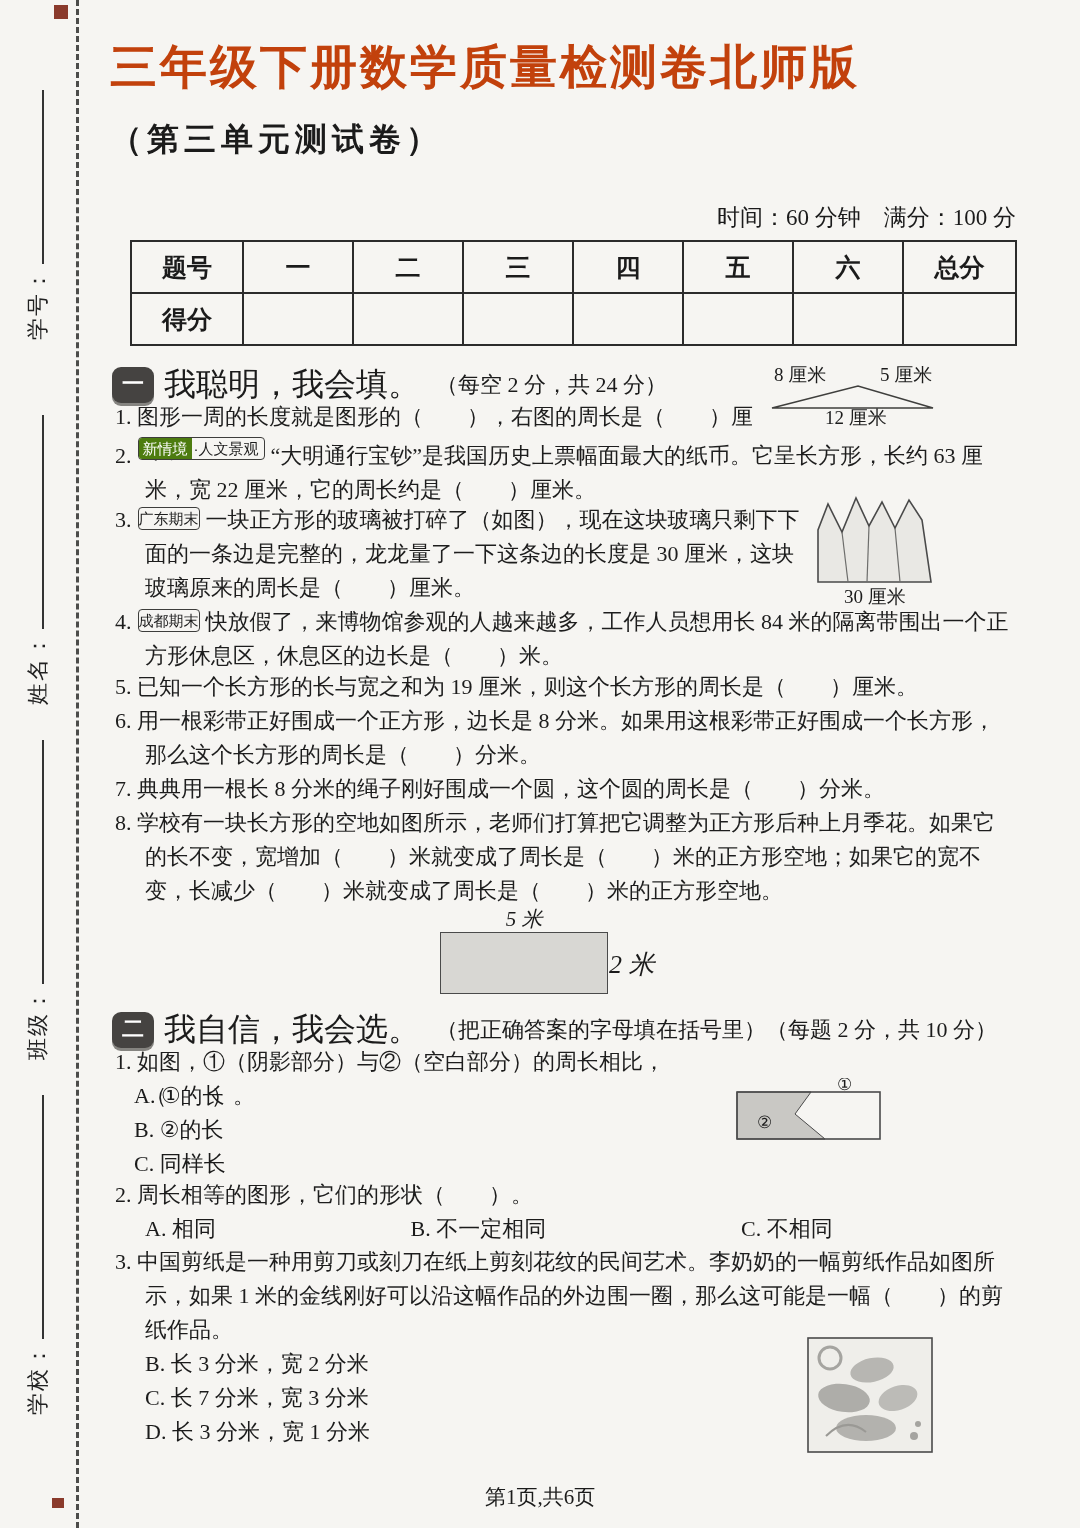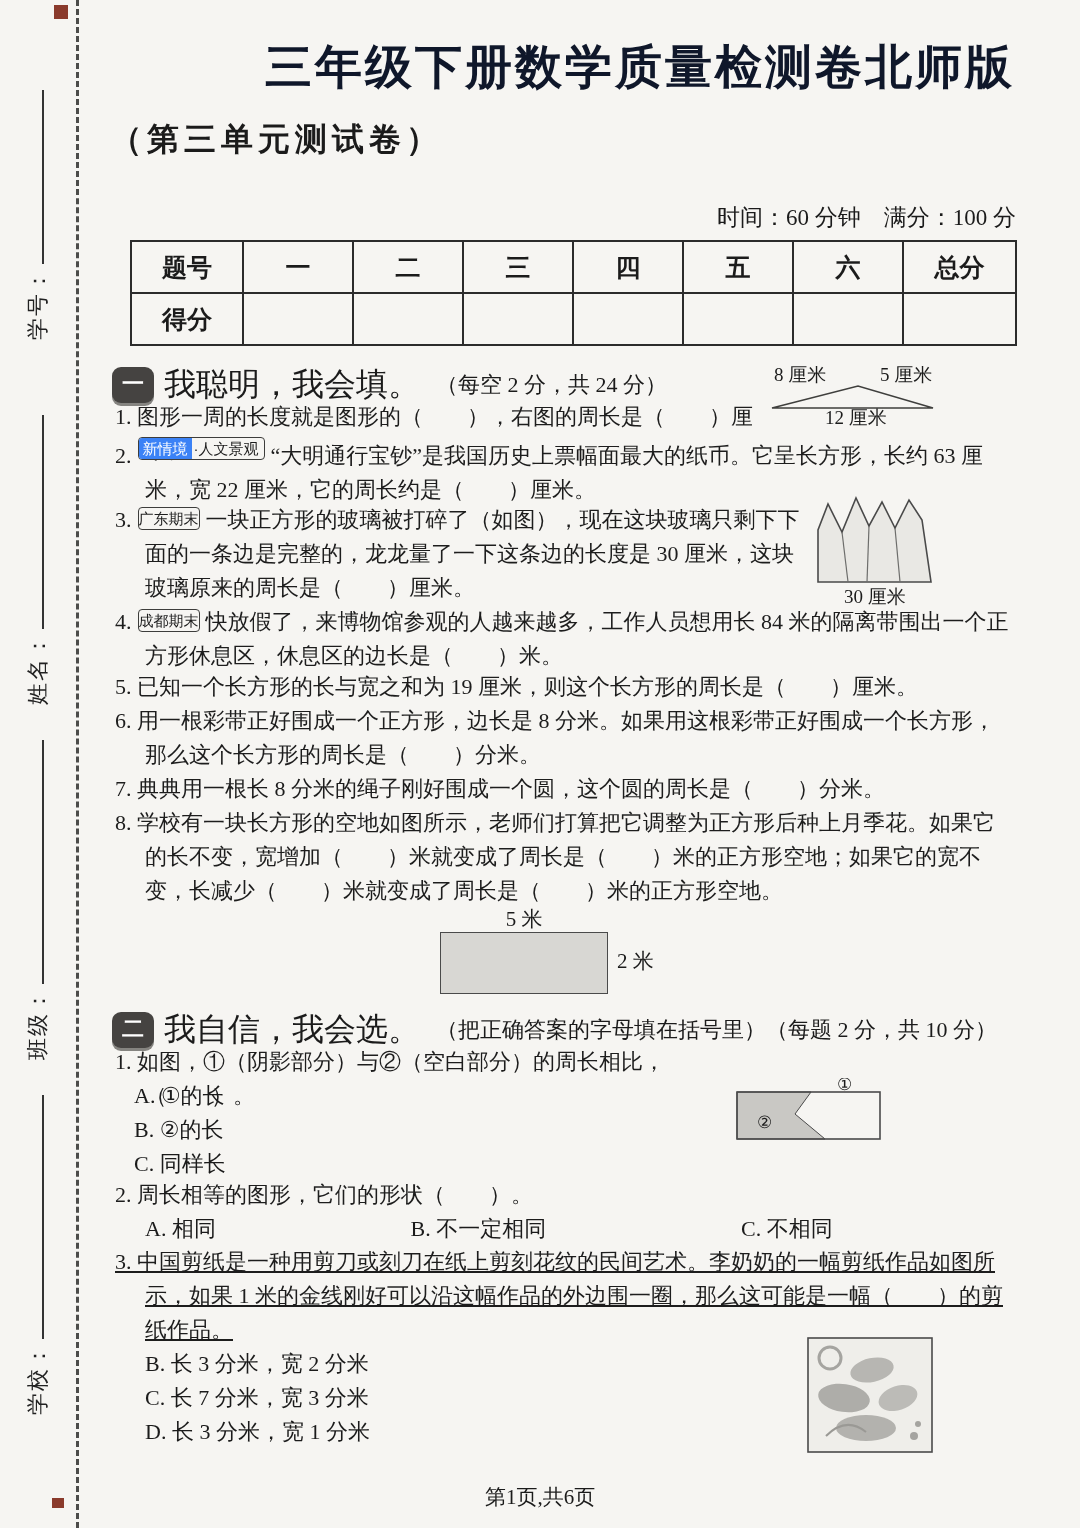--- a/index.html
+++ b/index.html
@@ -11,22 +11,22 @@
   
   .dashed-line { position:absolute; left:76px; top:0; bottom:0; width:0;
                  border-left:3px dashed #4c4c4a; }
   .mark { position:absolute; background:#8a3a2c; }
   .seal-group { position:absolute; height:36px; display:flex; align-items:center;
                 transform:rotate(-90deg); font-size:22px; color:#222; }
   .seal-label { white-space:nowrap; letter-spacing:2px; }
   .seal-line { flex:1; border-bottom:2px solid #333; height:12px; margin-left:4px; }
 
   
-  .title { position:absolute; left:110px; width:905px; top:36px; text-align:right;
-           font-size:47px; font-weight:900; letter-spacing:3px; color:#0f172a; }
+  .title { position:absolute; left:110px; width:905px; top:36px; text-align:left;
+           font-size:47px; font-weight:900; letter-spacing:3px; color:#c2410c; }
   .subtitle { position:absolute; left:110px; width:905px; top:118px; 
               font-size:32px; font-weight:700; letter-spacing:5px; }
   .meta { position:absolute; right:64px; top:202px; font-size:23px; }
 
   
   .score-table { position:absolute; left:130px; top:240px; border-collapse:collapse;
                  table-layout:fixed; }
   .score-table td { border:2.5px solid #2c2c2c; height:52px; text-align:center;
                     vertical-align:middle; font-size:25px; font-weight:bold; }
 
@@ -39,33 +39,33 @@
   .sec-note { font-size:22px; }
 
   
   .q { position:absolute; font-size:22px; line-height:34px; color:#1d1d1d;
        padding-left:30px; text-indent:-30px; }
   .qnum { margin-right:5px; }
   .tag { display:inline-block; font-size:15px; line-height:21px; border:1.5px solid #3d3d3b;
          border-radius:4px; padding:0 0; vertical-align:3px; margin:0 6px 0 1px;
          font-family:"Liberation Sans","DejaVu Sans",sans-serif; text-indent:0; }
   .tag-split { padding:0; overflow:hidden; }
-  .tag-split .dark { background:#3b82f6; color:#fff; padding:0 4px; display:inline-block; }
+  .tag-split .dark { background:#4d7c0f; color:#fff; padding:0 4px; display:inline-block; }
   .tag-split .light { padding:0 5px 0 2px; display:inline-block; }
 
   .opts { position:absolute; font-size:22px; line-height:34px; }
   .opts .oline { white-space:nowrap; }
 
   
   .fig { position:absolute; }
   .fig svg text { font-size:19px; fill:#1c1c1c; font-family:"Liberation Serif","DejaVu Serif",serif; }
   .field-label-top { position:absolute; left:15px; top:0; width:168px; text-align:center; font-size:21px; }
   .field-rect { position:absolute; left:15px; top:27px; width:168px; height:62px;
                 background:#d8d7d3; border:1.5px solid #4a4a4a; }
-  .field-label-side { position:absolute; left:192px; top:42px; font-size:21px; }
+  .field-label-side { position:absolute; left:184px; top:42px; font-size:26px; }
 
   .footer { position:absolute; left:0; right:0; top:1483px; text-align:center; font-size:21px; }
 </style>
 </head>
 <body>
 
 <div class="page">
 
   <div class="mark" style="left:54px; top:5px; width:14px; height:14px;"></div>
   <div class="mark" style="left:52px; top:1498px; width:12px; height:10px;"></div>
@@ -177,21 +177,21 @@
   </p>
 
   <p class="q" style="left:115px; top:772px; width:900px;">
     <span>7. 典典用一根长 8 分米的绳子刚好围成一个圆，这个圆的周长是（　　）分米。</span>
   </p>
 
   <p class="q" style="left:115px; top:806px; width:900px;">
     <span>8. 学校有一块长方形的空地如图所示，老师们打算把它调整为正方形后种上月季花。如果它的长不变，宽增加（　　）米就变成了周长是（　　）米的正方形空地；如果它的宽不变，长减少（　　）米就变成了周长是（　　）米的正方形空地。</span>
   </p>
 
-  <div class="fig" style="left:425px; top:905px; width:240px; height:100px;">
+  <div class="fig" style="left:425px; top:905px; width:240px; height:100px;font-style:italic;">
     <div class="field-label-top">5 米</div>
     <div class="field-rect"></div>
     <div class="field-label-side">2 米</div>
   </div>
 
   <div class="sec-head" style="top:1008px;">
     <span class="badge">二</span>
     <span class="sec-title">我自信，我会选。</span>
     <span class="sec-note">（把正确答案的字母填在括号里）</span>
     <span class="sec-note">（每题 2 分，共 10 分）</span>
@@ -219,21 +219,21 @@
   <p class="q" style="left:115px; top:1178px; width:900px;">
     <span>2. 周长相等的图形，它们的形状（　　）。</span>
   </p>
 
   <div class="opts" style="left:145px; top:1212px; width:870px;">
     <span style="display:inline-block; width:260px;">A. 相同</span>
     <span style="display:inline-block; width:325px;">B. 不一定相同</span>
     <span>C. 不相同</span>
   </div>
 
-  <p class="q" style="left:115px; top:1245px; width:900px;text-decoration:underline;">
+  <p class="q" style="left:115px; top:1245px; width:900px;">
     <span>3. 中国剪纸是一种用剪刀或刻刀在纸上剪刻花纹的民间艺术。李奶奶的一幅剪纸作品如图所示，如果 1 米的金线刚好可以沿这幅作品的外边围一圈，那么这可能是一幅（　　）的剪纸作品。</span>
   </p>
 
   <div class="opts" style="left:145px; top:1347px;">
     <div class="oline">B. 长 3 分米，宽 2 分米</div>
     <div class="oline">C. 长 7 分米，宽 3 分米</div>
     <div class="oline">D. 长 3 分米，宽 1 分米</div>
   </div>
 
   <div class="fig" style="left:806px; top:1336px;">

